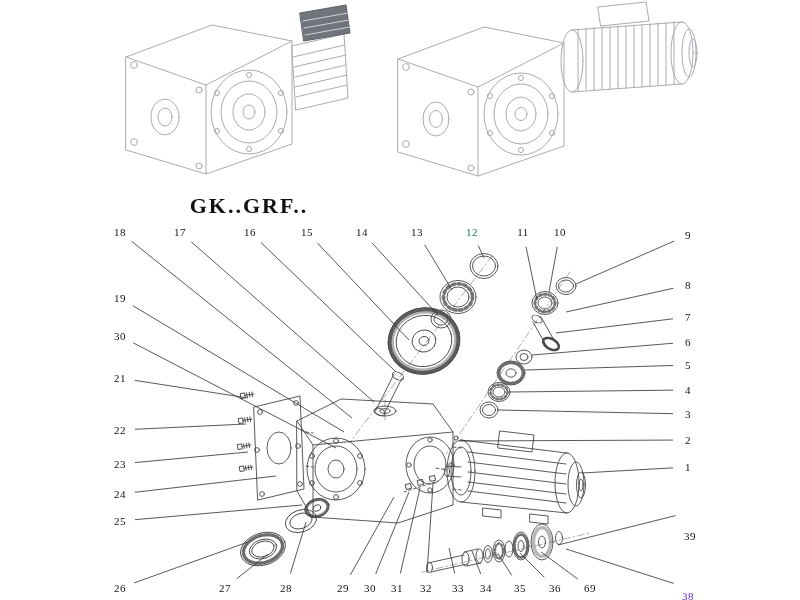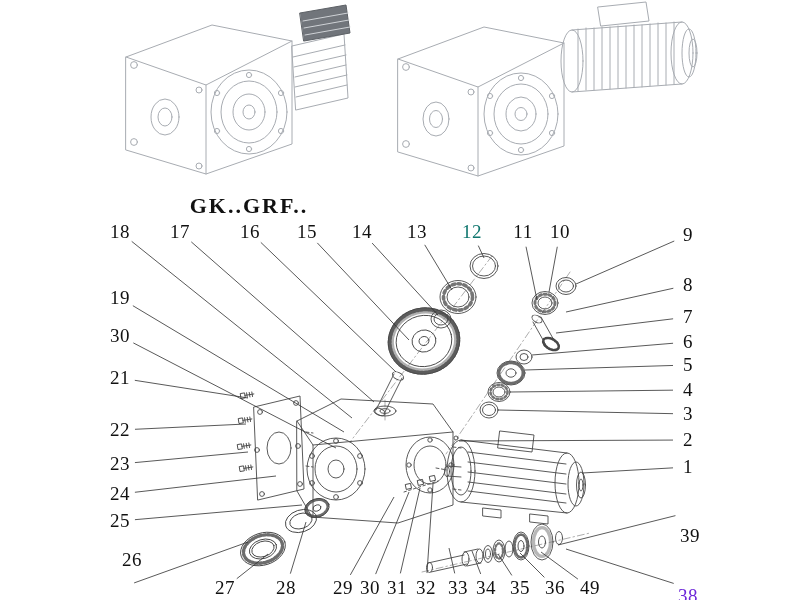--- a/index.html
+++ b/index.html
@@ -5,21 +5,21 @@
   * { margin:0; padding:0; box-sizing:border-box; }
   html,body { background:#ffffff; }
   body { font-family:"Liberation Serif", serif; }
   #canvas { position:relative; width:800px; height:600px; background:#ffffff; overflow:hidden; }
   #artwork { position:absolute; left:0; top:0; width:800px; height:600px; }
   #top-drawings { stroke:#a8acb2; fill:none; }
   #exploded { stroke:#474747; fill:none; }
   #leader-lines line { stroke:#2e2e2e; stroke-width:0.8; }
   .callout {
     position:absolute; transform:translate(-50%,-50%);
-    font-size:19px; color:#151515; white-space:nowrap; letter-spacing:.5px;
+    font-size:11px; color:#151515; white-space:nowrap; letter-spacing:.5px;
     z-index:3; user-select:none;
   }
   .variant-label {
     position:absolute; transform:translate(-50%,-50%);
     font-weight:bold; font-size:22px; letter-spacing:2px; color:#111111;
     white-space:nowrap; z-index:3;
   }
 </style>
 </head>
 <body>
@@ -345,28 +345,28 @@
       <div class="callout" style="left: 250px; top: 232px; color: rgb(17, 17, 17);">16</div>
       <div class="callout" style="left: 180px; top: 232px; color: rgb(17, 17, 17);">17</div>
       <div class="callout" style="left: 120px; top: 232px; color: rgb(17, 17, 17);">18</div>
       <div class="callout" style="left: 120px; top: 298px; color: rgb(17, 17, 17);">19</div>
       <div class="callout" style="left: 120px; top: 336px; color: rgb(17, 17, 17);">30</div>
       <div class="callout" style="left: 120px; top: 378px; color: rgb(17, 17, 17);">21</div>
       <div class="callout" style="left: 120px; top: 430px; color: rgb(17, 17, 17);">22</div>
       <div class="callout" style="left: 120px; top: 464px; color: rgb(17, 17, 17);">23</div>
       <div class="callout" style="left: 120px; top: 494px; color: rgb(17, 17, 17);">24</div>
       <div class="callout" style="left: 120px; top: 521px; color: rgb(17, 17, 17);">25</div>
-      <div class="callout" style="left: 120px; top: 560px; color: rgb(17, 17, 17); margin-left: 12px;">26</div>
+      <div class="callout" style="left: 120px; top: 588px; color: rgb(17, 17, 17);">26</div>
       <div class="callout" style="left: 225px; top: 588px; color: rgb(17, 17, 17);">27</div>
       <div class="callout" style="left: 286px; top: 588px; color: rgb(17, 17, 17);">28</div>
       <div class="callout" style="left: 343px; top: 588px; color: rgb(17, 17, 17);">29</div>
       <div class="callout" style="left: 370px; top: 588px; color: rgb(17, 17, 17);">30</div>
       <div class="callout" style="left: 397px; top: 588px; color: rgb(17, 17, 17);">31</div>
       <div class="callout" style="left: 426px; top: 588px; color: rgb(17, 17, 17);">32</div>
       <div class="callout" style="left: 458px; top: 588px; color: rgb(17, 17, 17);">33</div>
       <div class="callout" style="left: 486px; top: 588px; color: rgb(17, 17, 17);">34</div>
       <div class="callout" style="left: 520px; top: 588px; color: rgb(17, 17, 17);">35</div>
       <div class="callout" style="left: 555px; top: 588px; color: rgb(17, 17, 17);">36</div>
-      <div class="callout" style="left: 590px; top: 588px; color: rgb(17, 17, 17);">49</div>
+      <div class="callout" style="left: 590px; top: 588px; color: rgb(17, 17, 17);">69</div>
       <div class="callout" style="left: 688px; top: 596px; color: #6d28d9;">38</div>
       <div class="callout" style="left: 690px; top: 536px; color: rgb(17, 17, 17);">39</div>
     </div>
 </div>
 
 </body></html>

